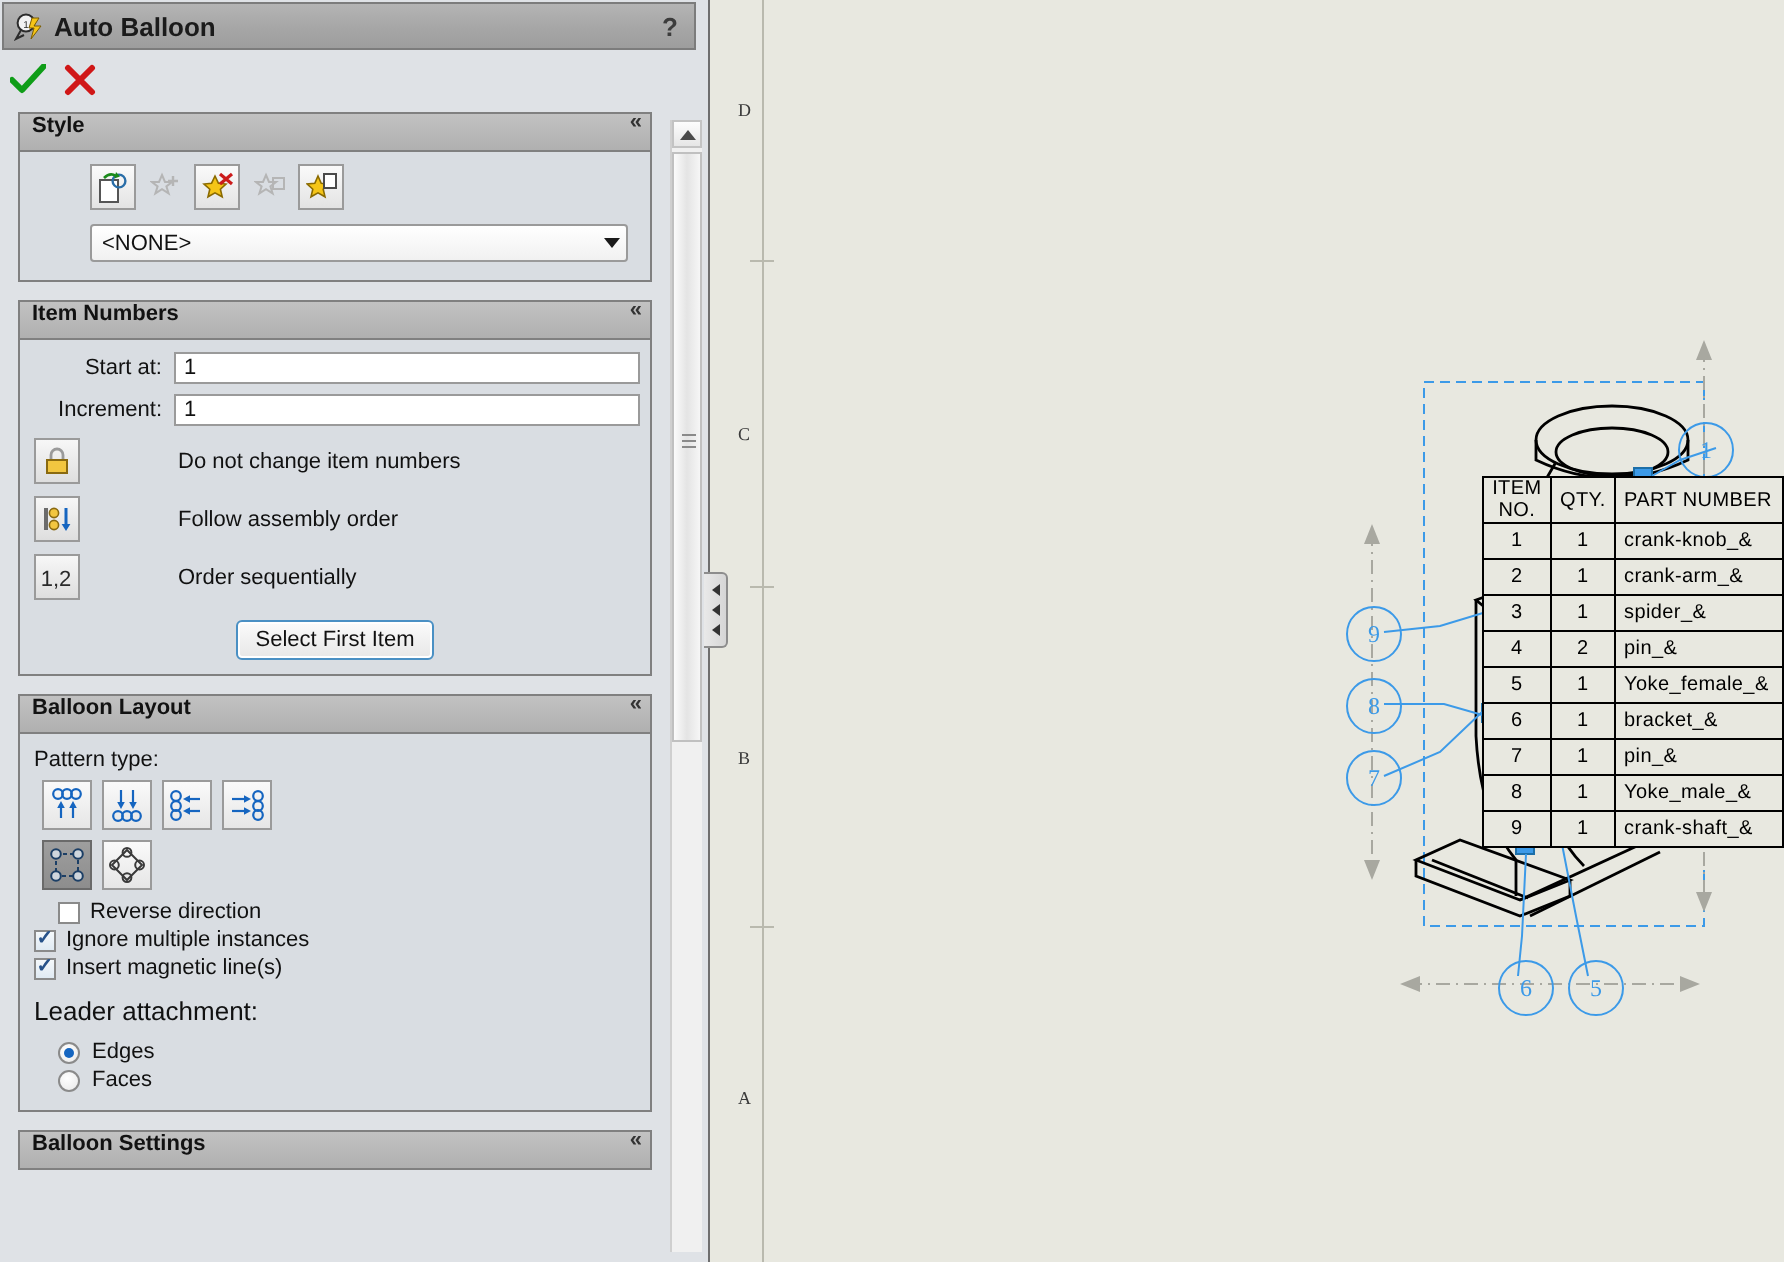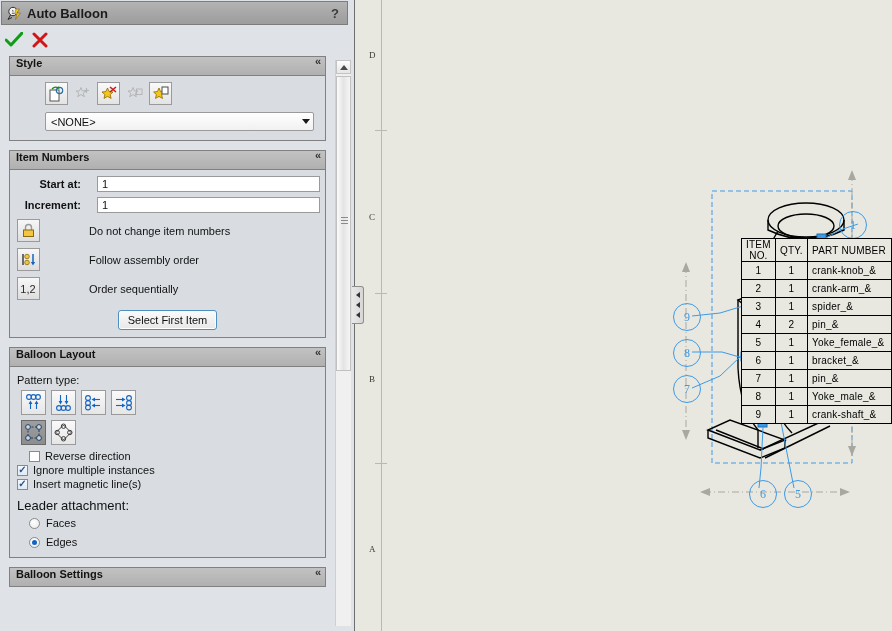--- a/index.html
+++ b/index.html
@@ -137,21 +137,21 @@
     background:linear-gradient(#ffffff,#f1f1f1);
     border:1px solid #9a9a9a;border-radius:2px;
     display:flex;align-items:center;padding:0 3px 0 5px;
     font-size:11px;color:#111;
   }
   .combo .cv{flex:1;}
   .caret{width:0;height:0;border-left:4px solid transparent;border-right:4px solid transparent;border-top:5px solid #1a1a1a;}
 
   
   .field-row{display:flex;align-items:center;margin-bottom:5px;}
-  .field-row label{width:66px;text-align:right;font-size:11px;color:#111;padding-right:16px;font-weight:bold;}
+  .field-row label{width:66px;text-align:right;font-size:11px;color:#111;padding-right:6px;}
   .field-row input{
     flex:1;height:16px;border:1px solid #9a9a9a;background:#fff;
     font-family:"Liberation Sans", sans-serif;font-size:11px;color:#111;
     padding:0 4px;box-sizing:border-box;
   }
   .opt-row{display:flex;align-items:center;margin:6px 0 0 2px;gap:40px;}
   .opt-row .ob{
     width:23px;height:23px;border:1px solid #9a9a9a;
     background:linear-gradient(#f7f7f7,#dedede);
     display:flex;align-items:center;justify-content:center;box-sizing:border-box;
@@ -626,30 +626,30 @@
 
           <div class="cbrow">
             <span class="cb on">
                 <span class="tick">✓</span>
               </span>
             <span class="cbtxt">Insert magnetic line(s)</span>
           </div>
 
           <div class="sect-lbl">Leader attachment:</div>
 
-          <div class="cbrow indent">
-            <span class="rb"></span>
-            <span class="cbtxt">Faces</span>
-          </div>
-
           <div class="cbrow indent" style="margin-top:7px;">
             <span class="rb">
                 <span class="dot"></span>
               </span>
             <span class="cbtxt">Edges</span>
+          </div>
+
+          <div class="cbrow indent">
+            <span class="rb"></span>
+            <span class="cbtxt">Faces</span>
           </div>
         </div>
       </div>
 
       <div class="group partial">
         <div class="group-head">
           <span class="gt">Balloon Settings</span>
           <span class="chev">«</span>
         </div>
       </div>

